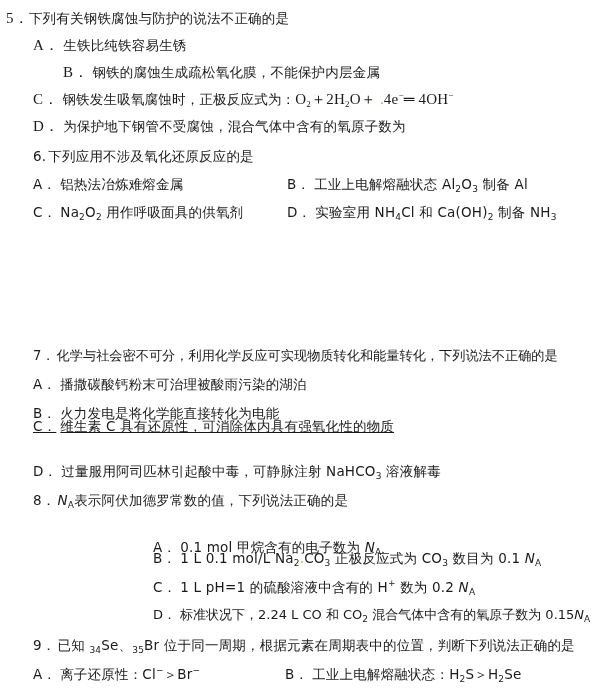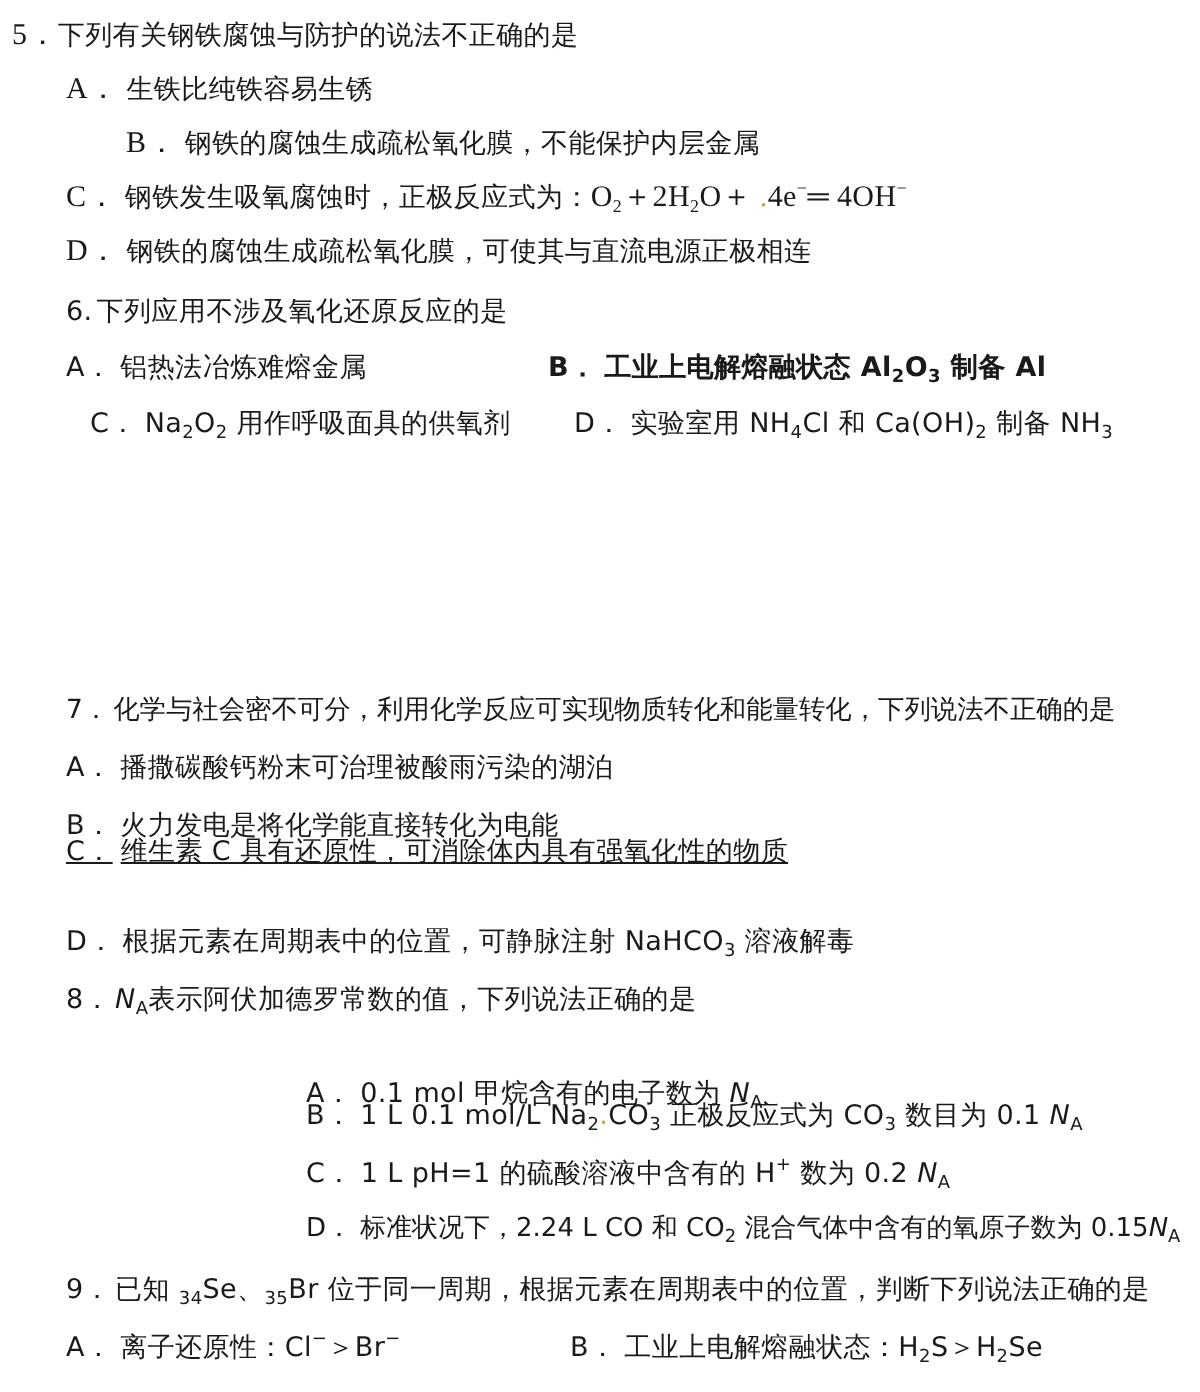--- a/index.html
+++ b/index.html
@@ -33,53 +33,53 @@
 <div class="line" style="left:33px; top:36px;">
   <span class="serif opt-label">A．</span><span>生铁比纯铁容易生锈</span>
 </div>
 <div class="line" style="left:33px; top:63px;margin-left:30px;">
   <span class="serif opt-label">B．</span><span>钢铁的腐蚀生成疏松氧化膜，不能保护内层金属</span>
 </div>
 <div class="line" style="left:33px; top:90px;">
   <span class="serif opt-label">C．</span><span>钢铁发生吸氧腐蚀时，正极反应式为：</span><span class="serif"><span>O</span><sub>2</sub><span>＋2H</span><sub>2</sub><span>O＋</span> <span class="faint">.</span><span>4e</span><sup>−</sup><span>═ 4OH</span><sup>−</sup></span>
 </div>
 <div class="line" style="left:33px; top:117px;">
-  <span class="serif opt-label">D．</span><span>钢铁的腐蚀生成疏松氧化膜，可使其与直流电源正极相连</span>
+  <span class="serif opt-label">D．</span><span>为保护地下钢管不受腐蚀，混合气体中含有的氧原子数为</span>
 </div>
 
 <div class="line" style="left:33px; top:147px;">
   <span class="num">6.</span><span>下列应用不涉及氧化还原反应的是</span>
 </div>
 <div class="line" style="left:33px; top:175px;">
   <span class="opt-label">A．</span><span>铝热法冶炼难熔金属</span>
 </div>
-<div class="line" style="left:274px; top:175px;font-weight:bold;">
+<div class="line" style="left:287px; top:175px;">
   <span class="opt-label">B．</span><span>工业上电解熔融状态 Al</span><sub>2</sub><span>O</span><sub>3</sub><span> 制备 Al</span>
 </div>
-<div class="line" style="left:33px; top:203px;margin-left:12px;">
+<div class="line" style="left:33px; top:203px;">
   <span class="opt-label">C．</span><span>Na</span><sub>2</sub><span>O</span><sub>2</sub><span> 用作呼吸面具的供氧剂</span>
 </div>
 <div class="line" style="left:287px; top:203px;">
   <span class="opt-label">D．</span><span>实验室用 NH</span><sub>4</sub><span>Cl 和 Ca(OH)</span><sub>2</sub><span> 制备 NH</span><sub>3</sub>
 </div>
 
 <div class="line" style="left:33px; top:347px; font-size:13.2px; letter-spacing:0;">
   <span class="num">7．</span><span>化学与社会密不可分，利用化学反应可实现物质转化和能量转化，下列说法不正确的是</span>
 </div>
 <div class="line" style="left:33px; top:375px;">
   <span class="opt-label">A．</span><span>播撒碳酸钙粉末可治理被酸雨污染的湖泊</span>
 </div>
 <div class="line" style="left:33px; top:404px;">
   <span class="opt-label">B．</span><span>火力发电是将化学能直接转化为电能</span>
 </div>
 <div class="line" style="left:33px; top:417px;text-decoration:underline;">
   <span class="opt-label">C．</span><span>维生素 C 具有还原性，可消除体内具有强氧化性的物质</span>
 </div>
 <div class="line" style="left:33px; top:462px;">
-  <span class="opt-label">D．</span><span>根据元素在周期表中的位置，可静脉注射 NaHCO</span><sub>3</sub><span> 溶液解毒</span>
+  <span class="opt-label">D．</span><span>过量服用阿司匹林引起酸中毒，可静脉注射 NaHCO</span><sub>3</sub><span> 溶液解毒</span>
 </div>
 
 <div class="line" style="left:33px; top:491px;">
   <span class="num">8．</span><span class="it">N</span><sub>A</sub><span>表示阿伏加德罗常数的值，下列说法正确的是</span>
 </div>
 <div class="line" style="left:153px; top:521px;margin-top:17px;">
   <span class="opt-label">A．</span><span>0.1 mol 甲烷含有的电子数为 </span><span class="it">N</span><sub>A</sub>
 </div>
 <div class="line" style="left:153px; top:549px;">
   <span class="opt-label">B．</span><span>1 L 0.1 mol/L Na</span><sub>2</sub><span class="faint">.</span><span>CO</span><sub>3</sub><span> 正极反应式为 CO</span><sub>3</sub><span>  数目为 0.1 </span><span class="it">N</span><sub>A</sub>

